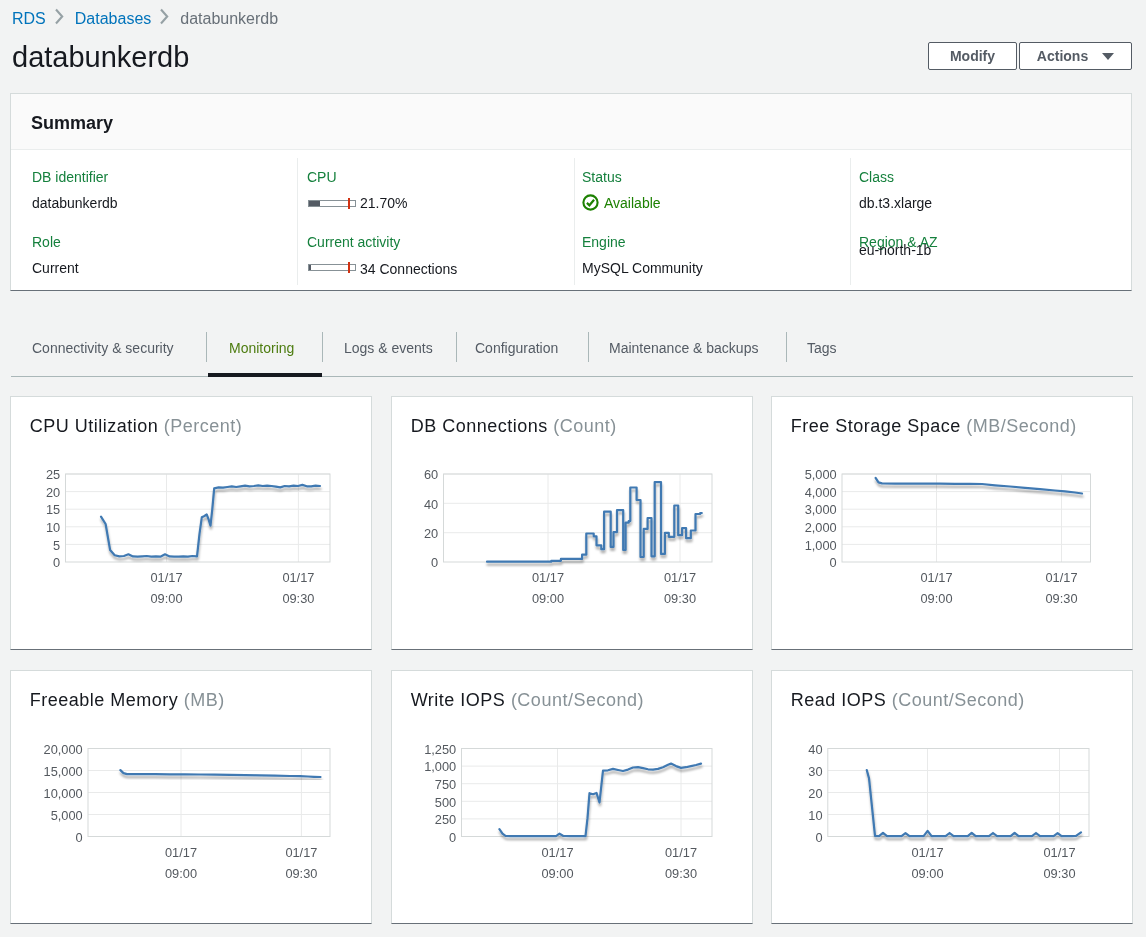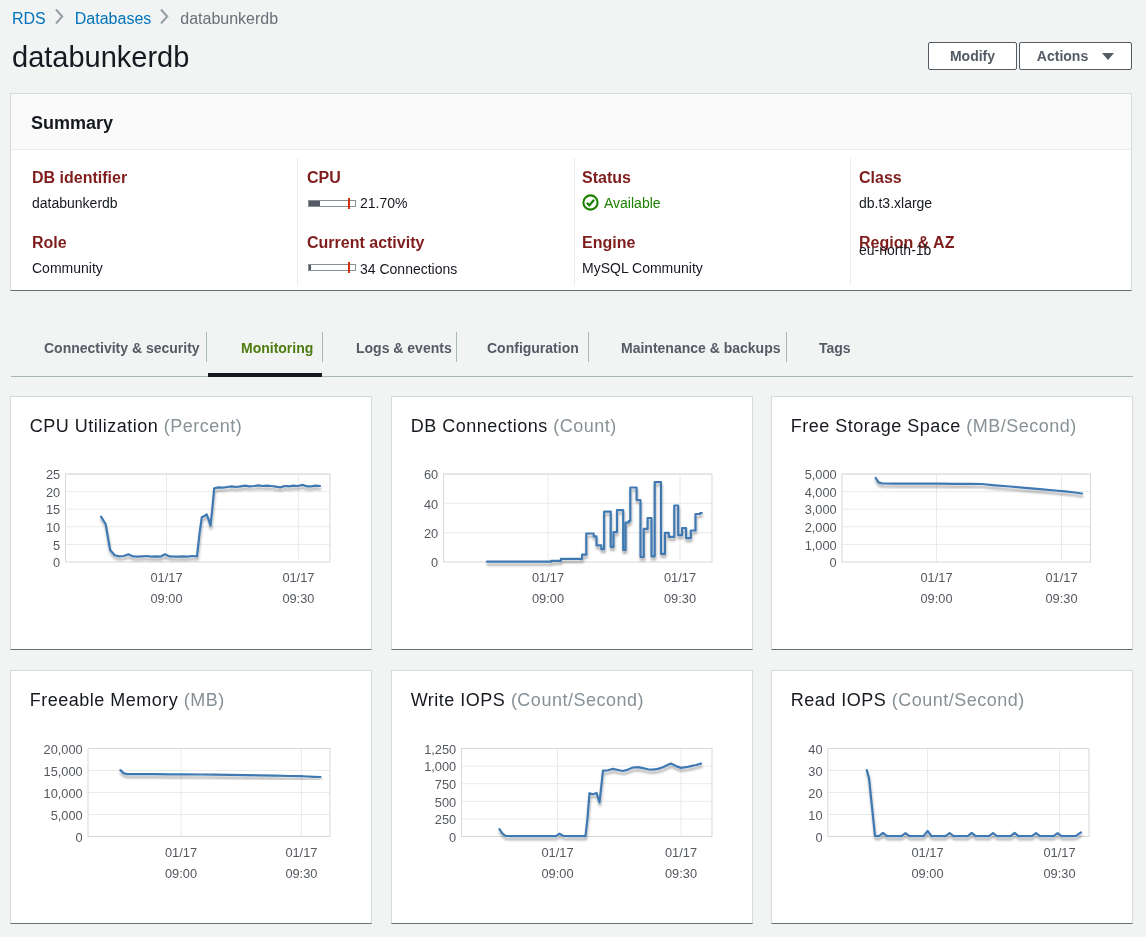--- a/index.html
+++ b/index.html
@@ -18,29 +18,29 @@
 .btn { position:absolute; top:42px; height:28px; background:#fff; border:1px solid #545b64;
   border-radius:2px; font-size:14px; font-weight:700; color:#545b64;
   display:flex; align-items:center; justify-content:center; }
 
 .panel { position:absolute; left:10px; top:93px; width:1122px; height:198px;
   background:#fff; border:1px solid #d5dbdb; border-bottom-color:#687078; }
 .panel-h { position:absolute; left:0; top:0; right:0; height:56px; background:#fafafa;
   border-bottom:1px solid #eaeded; }
 .panel-h span { position:absolute; left:20px; top:18.5px; font-size:18px; font-weight:700; color:#16191f; }
 .divv { position:absolute; width:1px; background:#eaeded; top:64px; height:127px; }
-.lab { position:absolute; font-size:16px; font-weight:700; color:#7f1d1d; line-height:1; }
+.lab { position:absolute; font-size:14px; font-weight:400; color:#15803d; line-height:1; }
 .val { position:absolute; font-size:14px; font-weight:400; color:#16191f; line-height:1; }
 .green { color:#1d8102; }
 
 .pbar { position:absolute; width:48px; height:7px; border:1px solid #879196; background:#fff; }
 .pbar i { position:absolute; left:0; top:0; bottom:0; background:#545b64; display:block; }
 .ptick { position:absolute; width:2px; height:11px; background:#d13212; }
 
-.tab { position:absolute; font-size:14px; font-weight:700; color:#545b64; line-height:1; top:340.5px;margin-left:12px; }
+.tab { position:absolute; font-size:14px; font-weight:400; color:#545b64; line-height:1; top:340.5px; }
 .tab.sel { color:#4d7c0f; }
 .tabdiv { position:absolute; top:332px; height:30px; width:1px; background:#aab7b8; }
 .tabline { position:absolute; left:11px; top:375.5px; width:1122px; height:1.6px; background:#aab7b8; }
 .tabsel { position:absolute; left:208px; top:373px; width:114px; height:3.6px; background:#16191f; }
 
 .card { position:absolute; width:362px; height:254px; background:#fff;
   border:1px solid #d5dbdb; border-bottom-color:#687078; }
 .ctitle { position:absolute; left:18.7px; top:20.1px; font-size:18px; letter-spacing:0.5px; color:#16191f; line-height:1; }
 .cunit { color:#879196; }
 .chart { position:absolute; }
@@ -70,21 +70,21 @@
       <span>Summary</span>
     </div>
   <div class="divv" style="left:286px"></div>
   <div class="divv" style="left:563px"></div>
   <div class="divv" style="left:839px"></div>
 </div>
 
 <div class="lab" style="left:32px;top:170px">DB identifier</div>
 <div class="val" style="left:32px;top:196px">databunkerdb</div>
 <div class="lab" style="left:32px;top:235px">Role</div>
-<div class="val" style="left:32px;top:261px">Community</div>
+<div class="val" style="left:32px;top:261px">Current</div>
 
 <div class="lab" style="left:307px;top:170px">CPU</div>
 <div class="pbar" style="left:308px;top:200px">
     <i style="width:11px"></i>
   </div>
 <div class="ptick" style="left:348px;top:198px"></div>
 <div class="val" style="left:360px;top:196px">21.70%</div>
 <div class="lab" style="left:307px;top:235px">Current activity</div>
 <div class="pbar" style="left:308px;top:264px">
     <i style="width:2px"></i>

